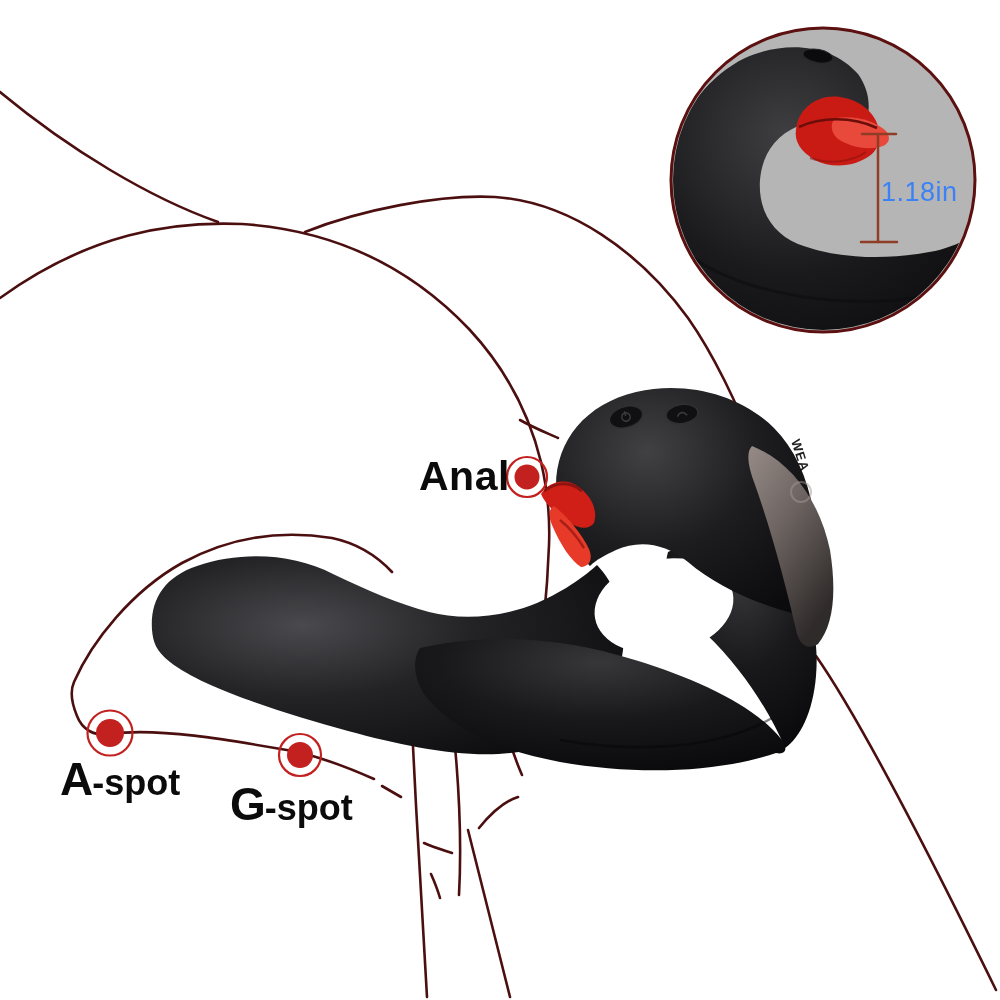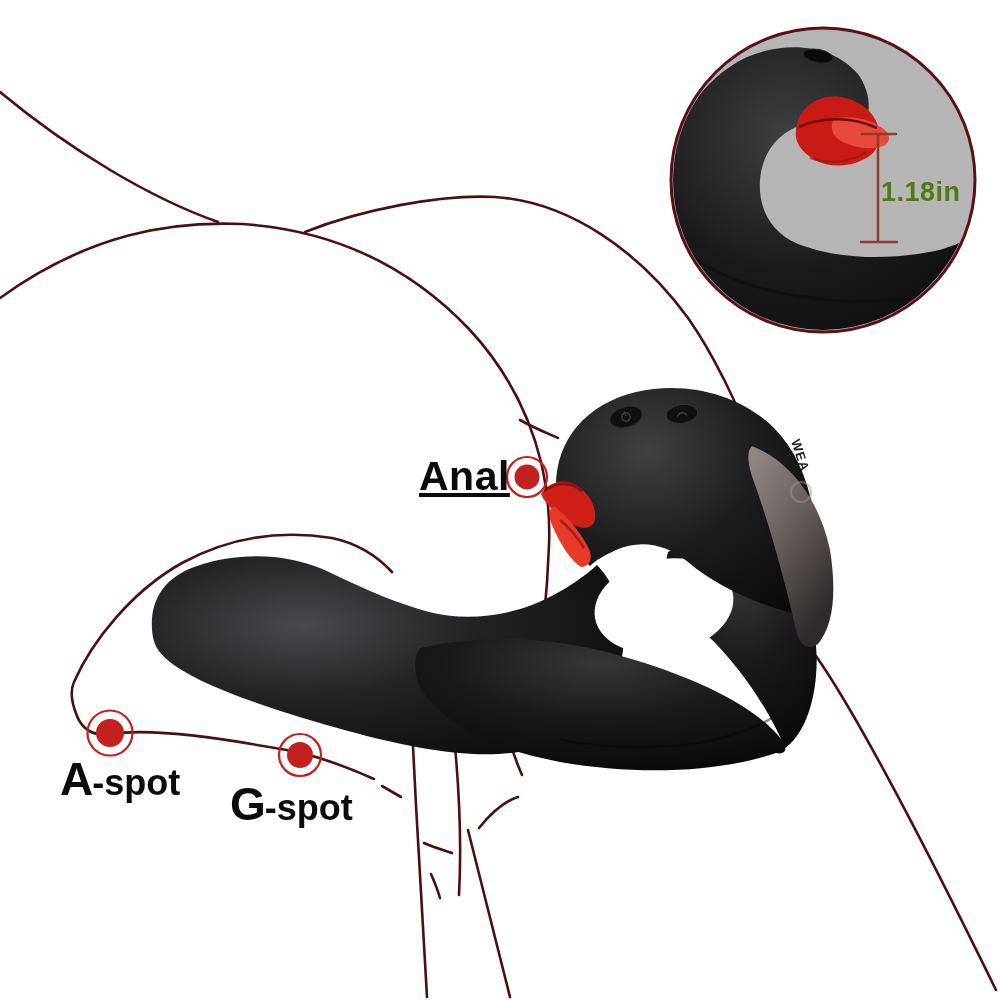--- a/index.html
+++ b/index.html
@@ -2,29 +2,29 @@
 <html><head>
 <meta charset="utf-8">
 <style>
   html,body{margin:0;padding:0;background:#ffffff;}
   #stage{
     position:relative;width:1000px;height:1000px;background:#ffffff;overflow:hidden;
     font-family:"Liberation Sans", sans-serif;
   }
   #scene{position:absolute;left:0;top:0;}
   .lbl{position:absolute;color:#0b0b0b;font-weight:700;line-height:1;white-space:nowrap;}
-  #lbl-anal{left:419px;top:456px;font-size:41px;letter-spacing:0.5px;text-decoration:underline;}
+  #lbl-anal{left:419px;top:456px;font-size:41px;letter-spacing:0.5px;}
   .spot-lbl{display:flex;align-items:baseline;}
   .spot-initial{font-size:46px;font-weight:800;letter-spacing:-1px;}
   .spot-rest{font-size:36px;font-weight:700;letter-spacing:0px;}
   #lbl-aspot{left:60px;top:756px;}
   #lbl-gspot{left:230px;top:781px;}
   #lbl-measure{
-    position:absolute;left:881px;top:179px;font-size:27px;font-weight:700;
-    color:#4d7c0f;letter-spacing:0.5px;line-height:1;
+    position:absolute;left:881px;top:179px;font-size:27px;font-weight:400;
+    color:#3b82f6;letter-spacing:0.5px;line-height:1;
   }
 </style>
 </head>
 <body>
 
 <div id="stage">
 
   <svg id="scene" width="1000" height="1000" viewBox="0 0 1000 1000">
     <defs>
       <radialGradient id="gShaft" cx="32%" cy="35%" r="80%">

